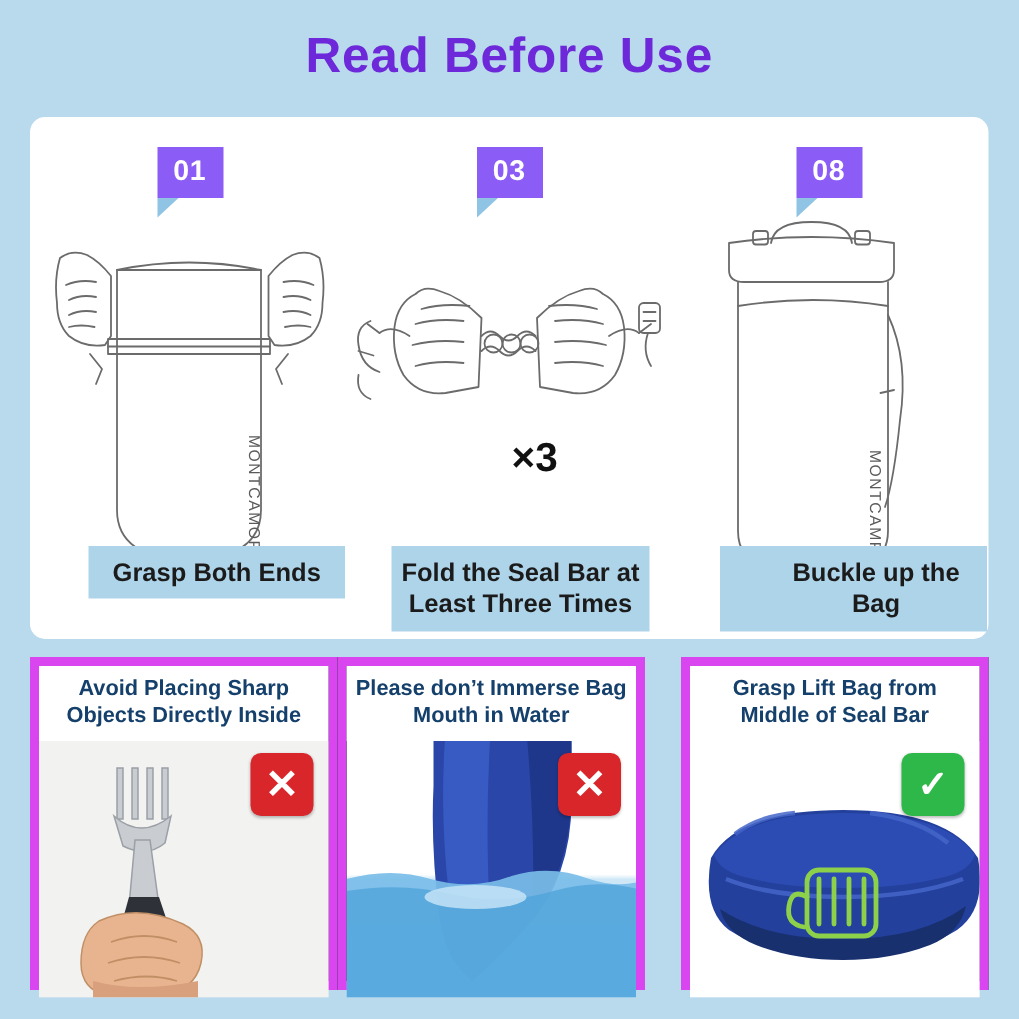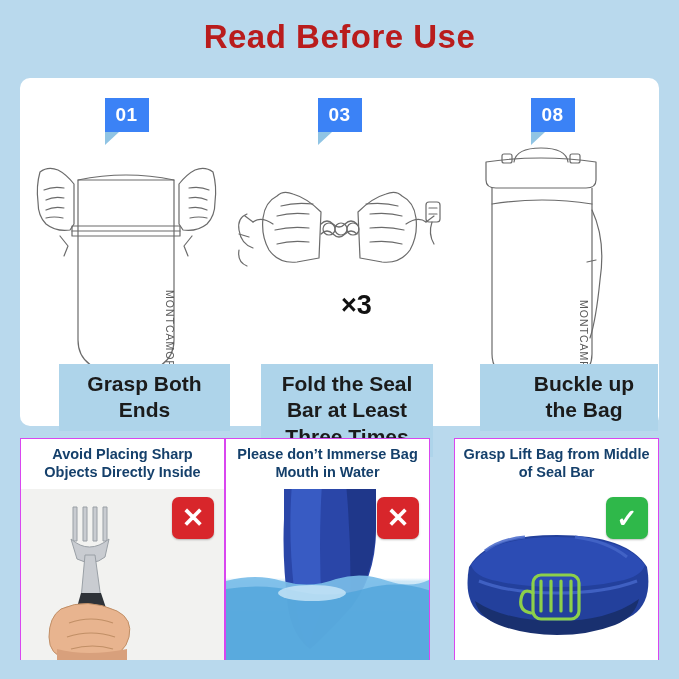--- a/index.html
+++ b/index.html
@@ -24,21 +24,21 @@
   
   .title {
     position: absolute;
     top: 18px;
     left: 0;
     width: 679px;
     text-align: center;
     font-size: 33px;
     font-weight: bold;
     letter-spacing: 0.5px;
-    color: #b91c1c;
+    color: #6d28d9;
   }
 
   
   .top-panel {
     position: absolute;
     left: 20px;
     top: 78px;
     width: 639px;
     height: 348px;
     background: #ffffff;
@@ -59,21 +59,21 @@
   .badge {
     position: absolute;
     top: 20px;
     left: 50%;
     transform: translateX(-50%);
     width: 44px;
   }
   .badge .box {
     width: 44px;
     height: 34px;
-    background: #3b82f6;
+    background: #8b5cf6;
     color: #ffffff;
     font-size: 19px;
     font-weight: bold;
     display: flex;
     align-items: center;
     justify-content: center;
     letter-spacing: 0.5px;
   }
   .badge .tail {
     position: absolute;
@@ -92,21 +92,21 @@
     left: 0;
     width: 213px;
     height: 272px;
   }
 
   
   .caption {
     position: absolute;
     background: #aed4ea;
     color: #1b1b1b;
-    font-size: 21px;
+    font-size: 17px;
     font-weight: bold;
     text-align: center;
     line-height: 1.25;
     padding: 7px 6px;
     box-sizing: border-box;
   }
   .cap1 {
     left: 39px;
     top: 286px;
     width: 171px;
@@ -138,21 +138,21 @@
     fill: #5a5a5a;
   }
 
   
   .card {
     position: absolute;
     top: 438px;
     width: 205px;
     height: 222px;
     background: #0f172a;
-    border: 1px solid #d946ef;
+    border: 6px solid #d946ef;
     box-sizing: border-box;
   }
   .card.c1 { left: 20px; }
   .card.c2 { left: 225px; }
   .card.c3 { left: 454px; }
 
   .card-title {
     height: 50px;
     background: #ffffff;
     color: #15406b;

